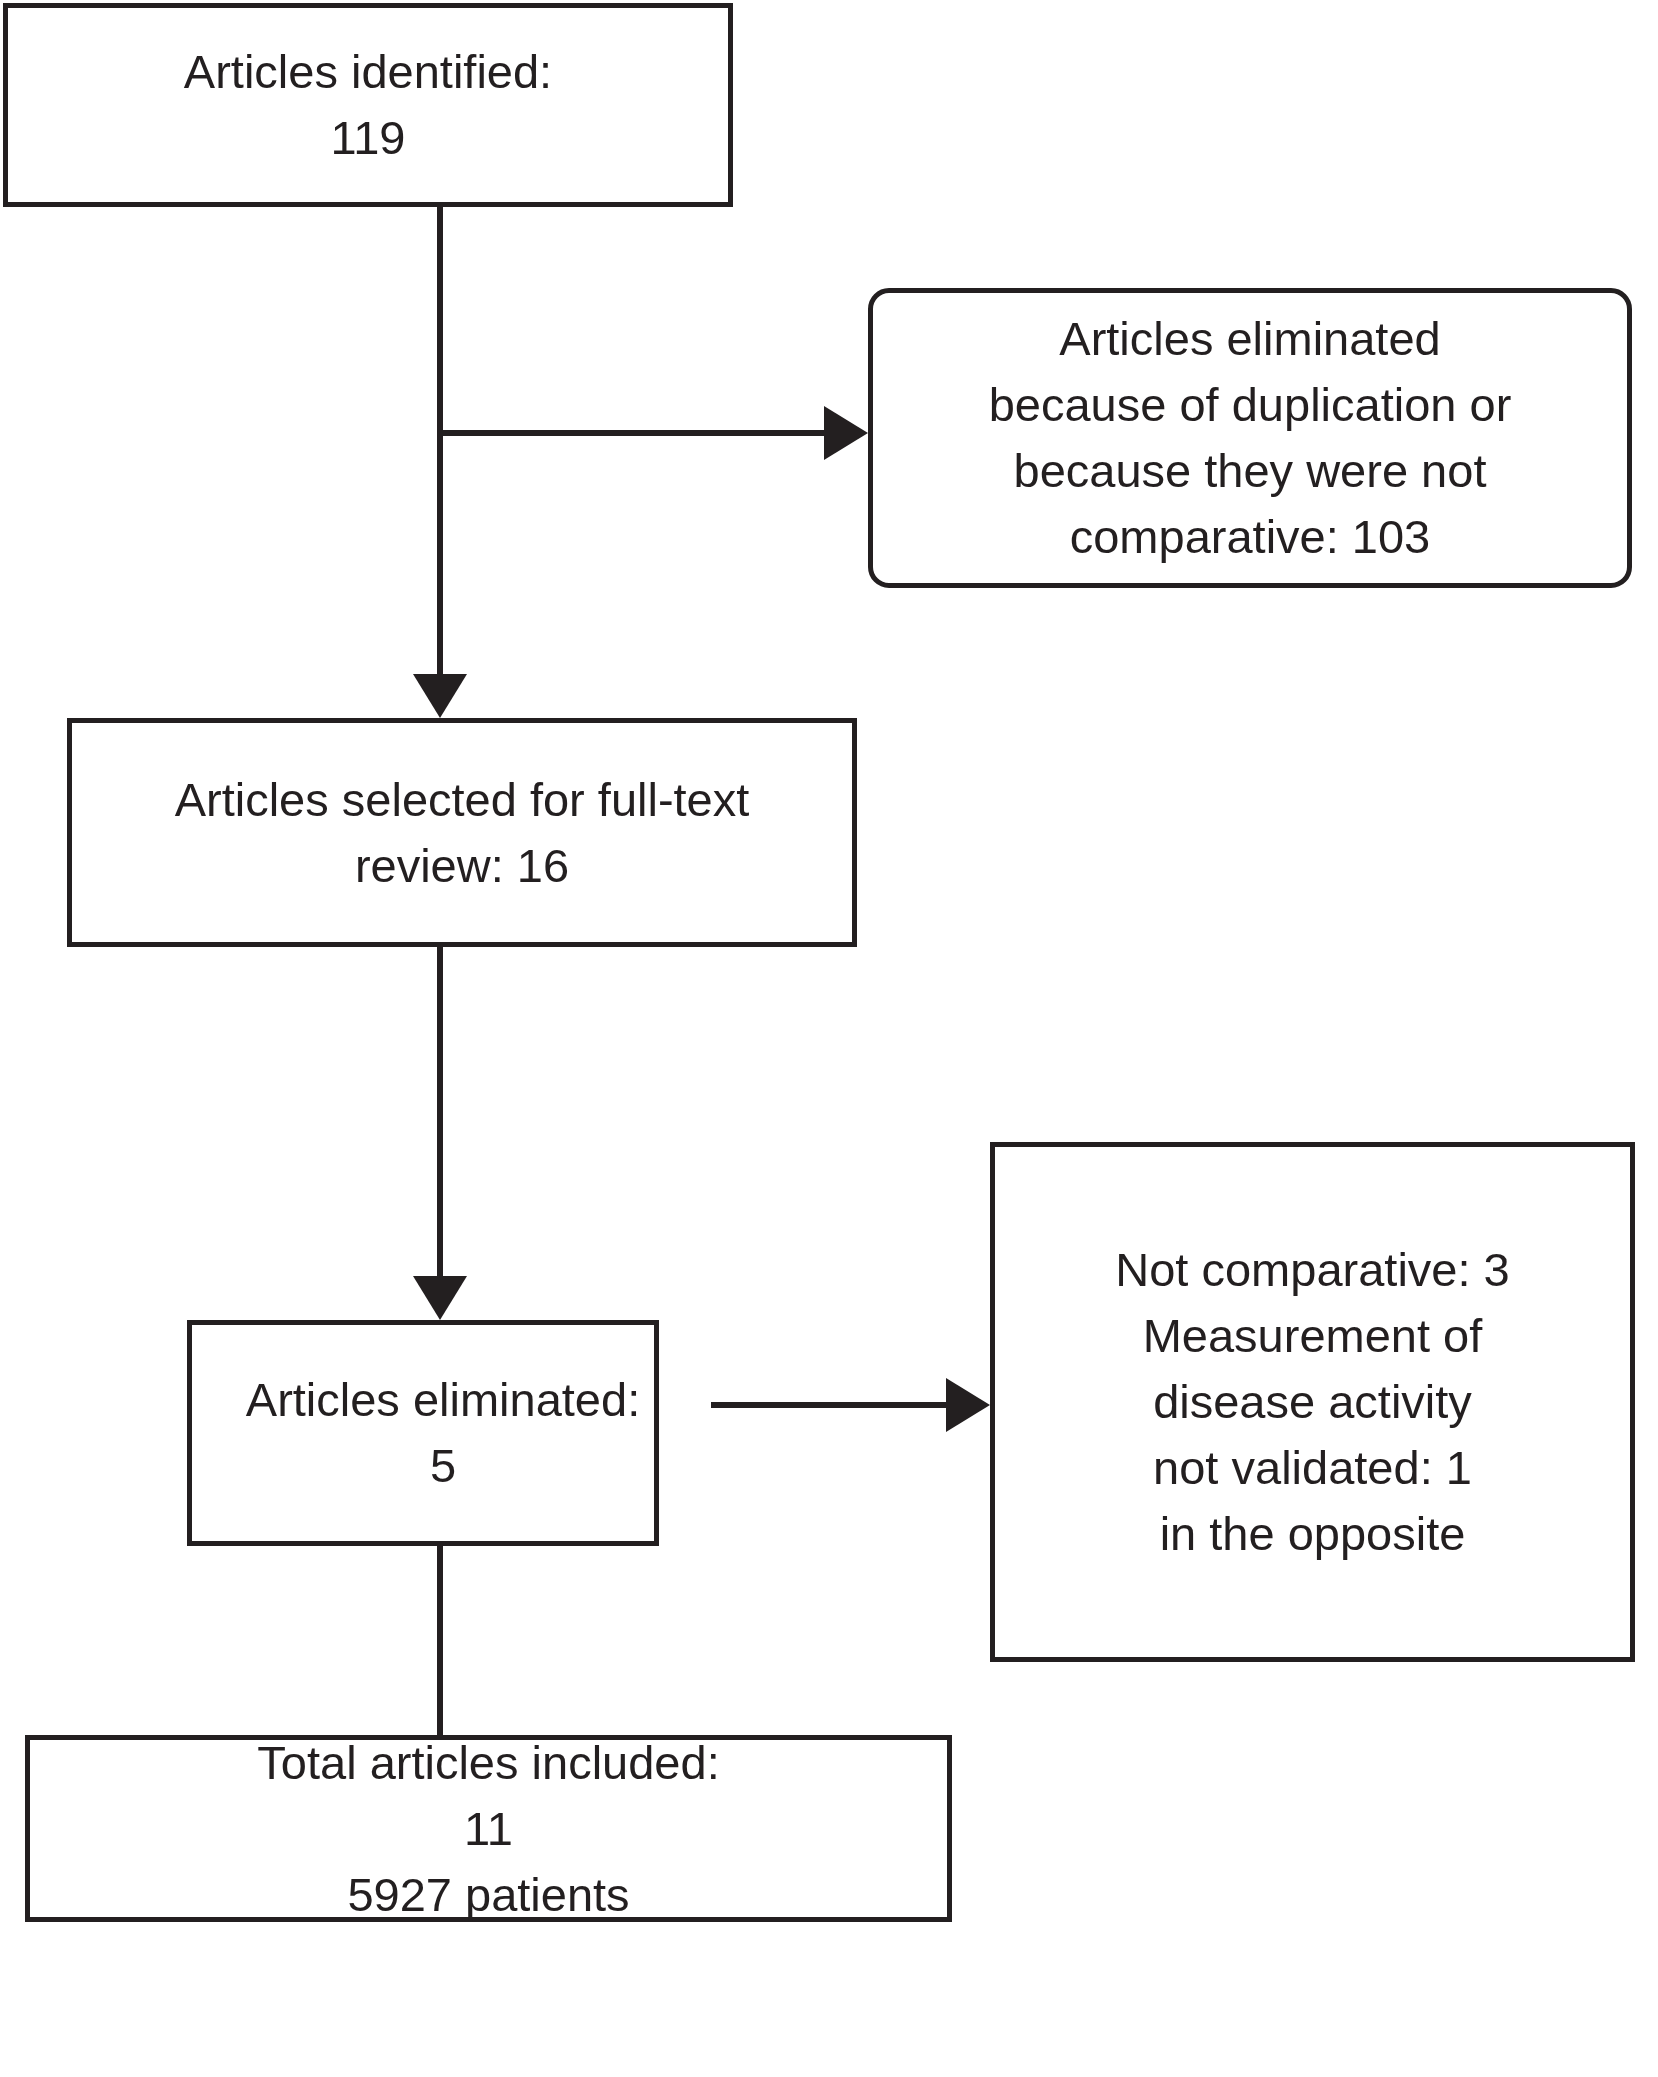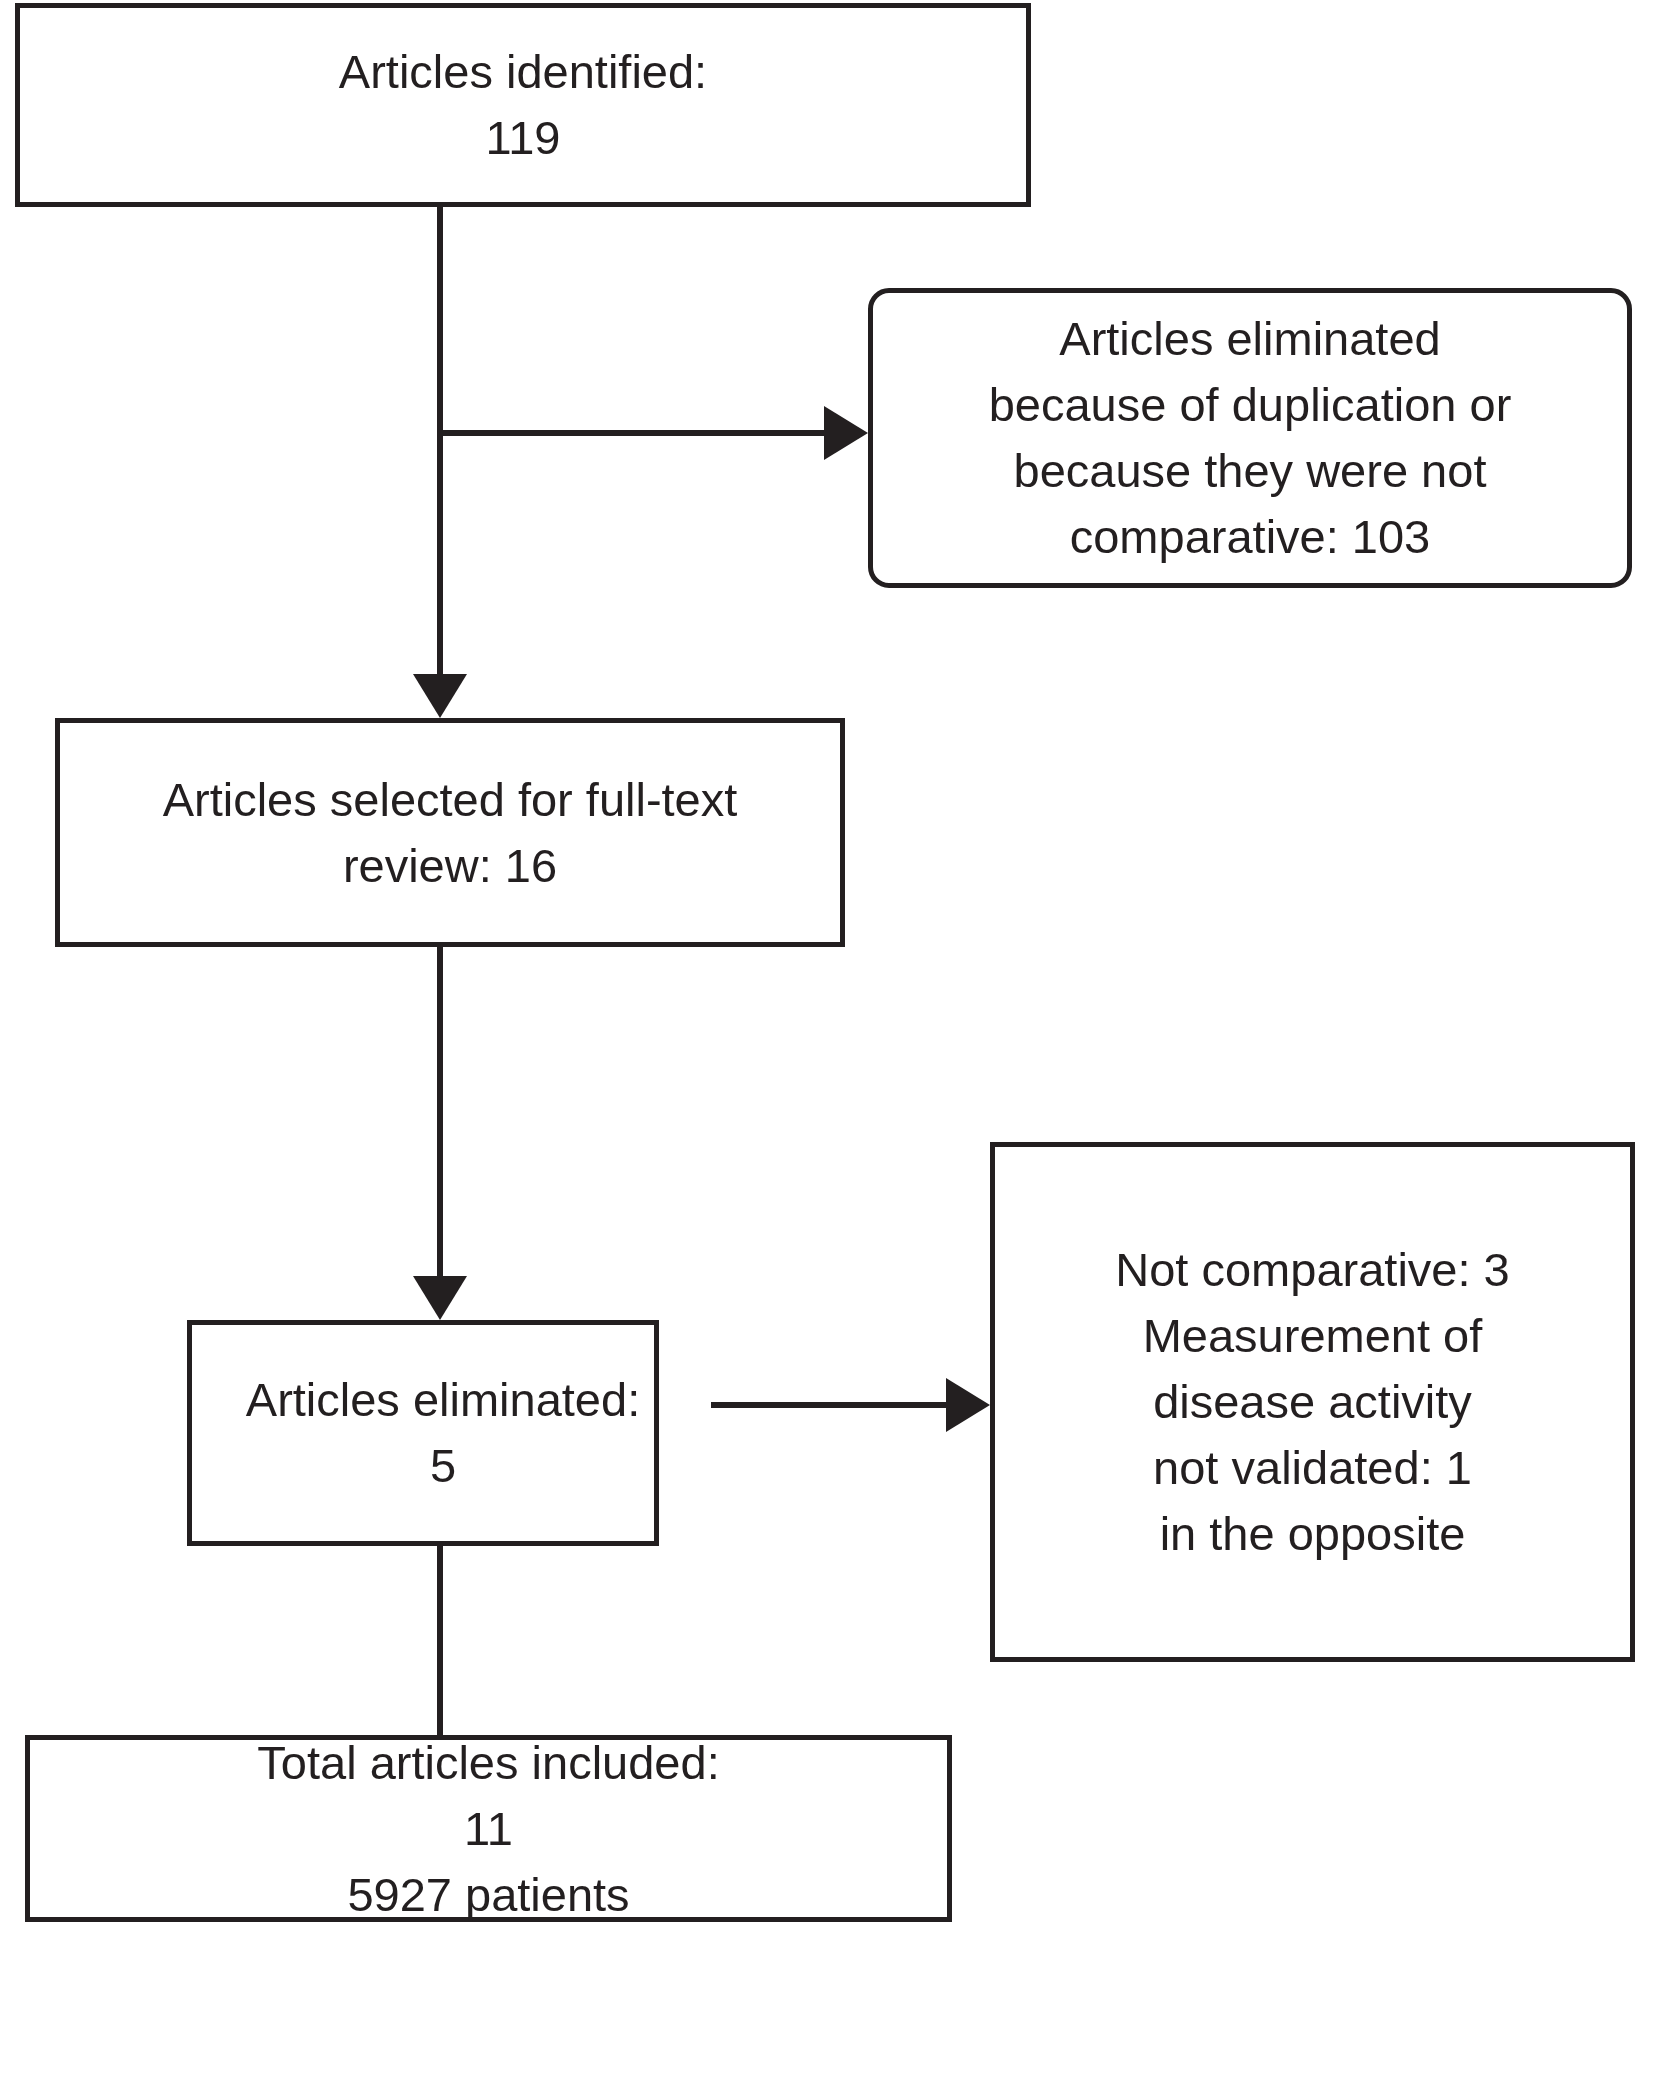--- a/index.html
+++ b/index.html
@@ -26,23 +26,23 @@
     justify-content: center;
     align-items: center;
     text-align: center;
     font-size: 47px;
     line-height: 66px;
     color: #231f20;
   }
   .box .tline { white-space: nowrap; }
 
   
-  #box-identified            { left: 15px;   top: 3px;    width: 1016px; height: 204px; }
+  #box-identified            { left: 3px;   top: 3px;    width: 730px; height: 204px; }
   #box-eliminated-duplicates { left: 868px; top: 288px;  width: 764px; height: 300px; border-radius: 21px; }
-  #box-fulltext              { left: 55px;  top: 718px;  width: 790px; height: 229px; }
+  #box-fulltext              { left: 67px;  top: 718px;  width: 790px; height: 229px; }
   #box-eliminated-fulltext   { left: 187px; top: 1320px; width: 472px; height: 226px; padding-left: 40px; }
   #box-elimination-reasons   { left: 990px; top: 1142px; width: 645px; height: 520px; }
   #box-included              { left: 25px;  top: 1735px; width: 927px; height: 187px; }
 
   
   .line-seg {
     position: absolute;
     background: #231f20;
   }
   #conn-identified-down   { left: 437px; top: 207px;  width: 6px;   height: 467px; }

